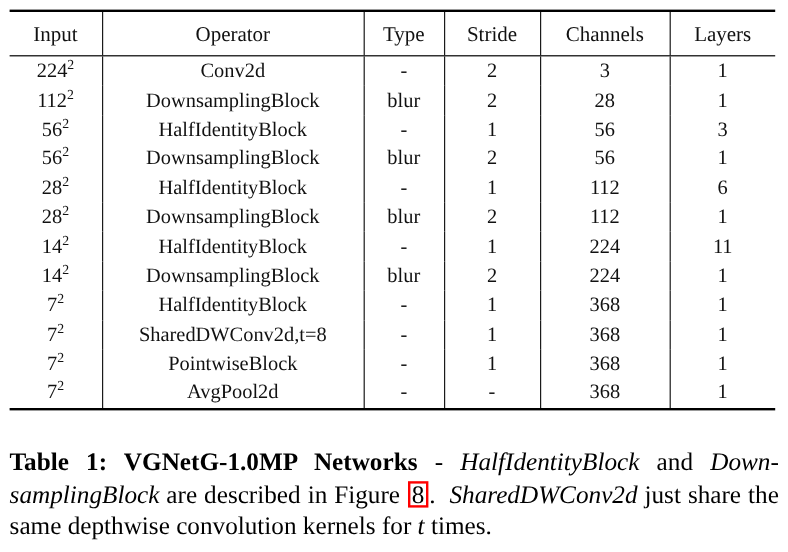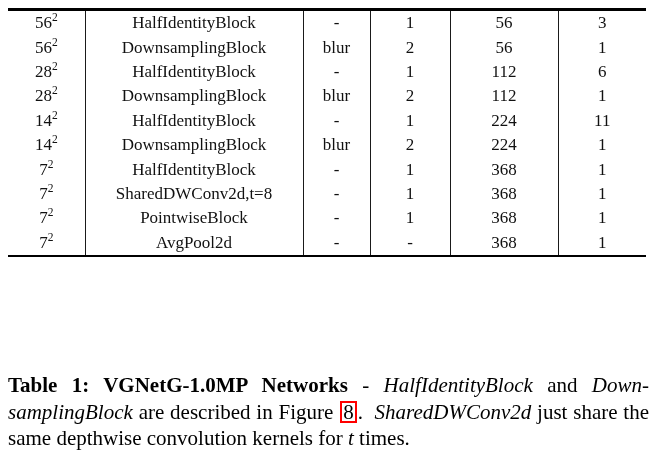--- a/index.html
+++ b/index.html
@@ -81,34 +81,70 @@
     line-height: 18px;
     color: #000;
   }
 </style>
 </head>
 <body>
 
 <div id="table-block">
   <div class="rule-top"></div>
 
+  <table class="spec">
+    <colgroup>
+      <col class="c-input">
+        <col class="c-operator">
+        <col class="c-type">
+      <col class="c-stride">
+        <col class="c-channels">
+        <col class="c-layers">
+    </colgroup>
+    <thead>
+      <tr>
+        <th>Input</th>
+        <th class="sep">Operator</th>
+        <th class="sep">Type</th>
+        <th class="sep">Stride</th>
+        <th class="sep">Channels</th>
+        <th class="sep">Layers</th>
+      </tr>
+    </thead>
+  </table>
 
   <div class="rule-mid"></div>
 
   <table class="spec">
     <colgroup>
       <col class="c-input">
         <col class="c-operator">
         <col class="c-type">
       <col class="c-stride">
         <col class="c-channels">
         <col class="c-layers">
     </colgroup>
     <tbody id="spec-body">
         <tr>
+          <td><span>224</span><span class="sup">2</span></td>
+          <td class="sep">Conv2d</td>
+          <td class="sep">-</td>
+          <td class="sep">2</td>
+          <td class="sep">3</td>
+          <td class="sep">1</td>
+        </tr>
+        <tr>
+          <td><span>112</span><span class="sup">2</span></td>
+          <td class="sep">DownsamplingBlock</td>
+          <td class="sep">blur</td>
+          <td class="sep">2</td>
+          <td class="sep">28</td>
+          <td class="sep">1</td>
+        </tr>
+        <tr>
           <td><span>56</span><span class="sup">2</span></td>
           <td class="sep">HalfIdentityBlock</td>
           <td class="sep">-</td>
           <td class="sep">1</td>
           <td class="sep">56</td>
           <td class="sep">3</td>
         </tr>
         <tr>
           <td><span>56</span><span class="sup">2</span></td>
           <td class="sep">DownsamplingBlock</td>

